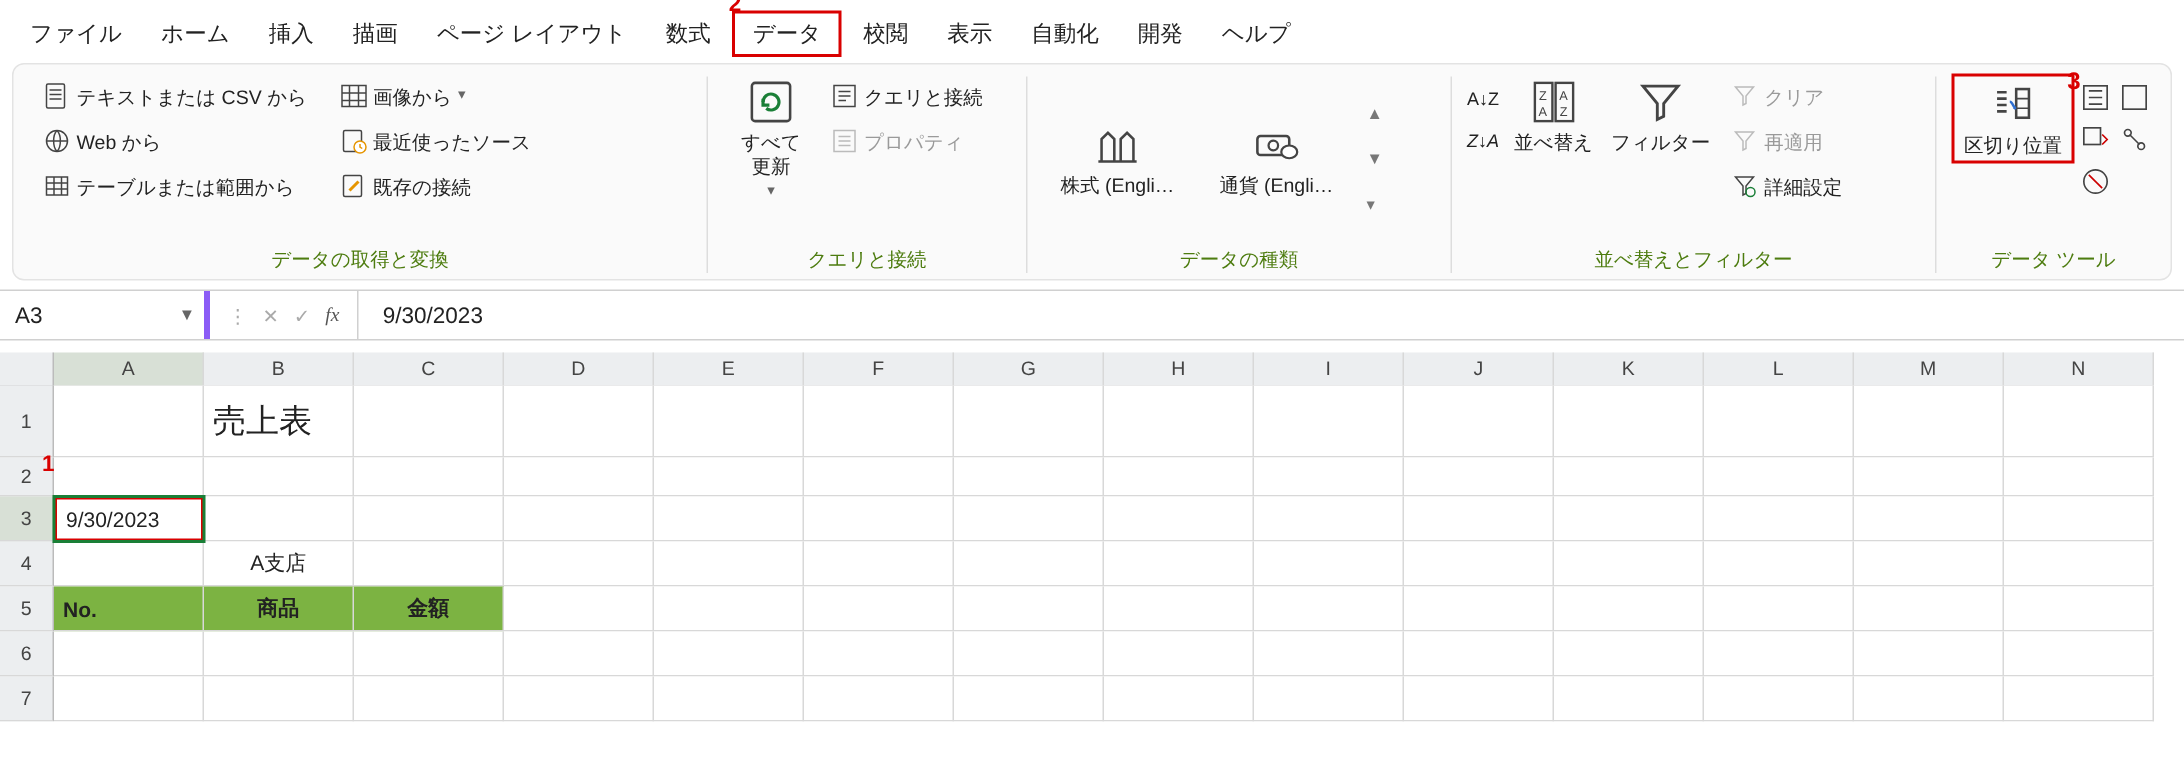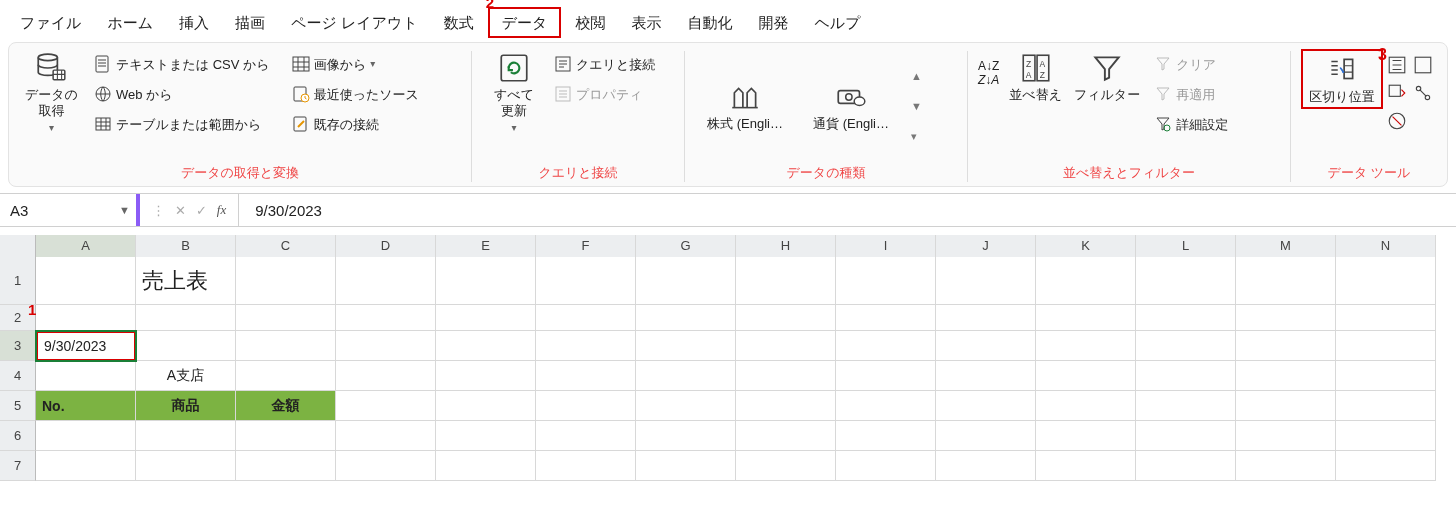--- a/index.html
+++ b/index.html
@@ -58,21 +58,21 @@
   }
   .ribbon-group {
     display: flex;
     flex-direction: column;
     padding: 2px 4px;
   }
   .ribbon-group-body { flex: 1; display: flex; align-items: flex-start; }
   .ribbon-group-label {
     text-align: center;
     font-size: 13px;
-    color: #ef4444;
+    color: #4d7c0f;
     padding-bottom: 2px;
   }
   .ribbon-sep {
     width: 1px;
     background: #ddd;
     margin: 4px 6px;
   }
   .big-btn {
     display: flex;
     flex-direction: column;
@@ -198,32 +198,20 @@
   <div class="menu-tab">表示</div>
   <div class="menu-tab">自動化</div>
   <div class="menu-tab">開発</div>
   <div class="menu-tab">ヘルプ</div>
 </div>
 
 <div class="ribbon-wrap">
 
   <div class="ribbon-group" style="width:450px">
     <div class="ribbon-group-body">
-      <div class="big-btn chev">
-        <svg viewBox="0 0 32 32">
-            <g fill="none" stroke="#444" stroke-width="1.6">
-              <ellipse cx="13" cy="6" rx="9" ry="3"></ellipse>
-              <path d="M4 6v14c0 1.6 4 3 9 3s9-1.4 9-3V6"></path>
-              <path d="M4 13c0 1.6 4 3 9 3s9-1.4 9-3"></path>
-            </g>
-            <rect x="18" y="18" width="11" height="9" rx="1" fill="#fff" stroke="#444" stroke-width="1.4"></rect>
-            <path d="M18 22h11M22 18v9M26 18v9" stroke="#444" stroke-width="1"></path>
-          </svg>
-        <div><span>データの</span><br><span>取得</span></div>
-      </div>
       <div class="stack" style="margin-left:6px">
         <div class="btn-row">
           <svg class="ic" viewBox="0 0 18 18">
               <rect x="2" y="1" width="12" height="16" rx="1" fill="none" stroke="#444"></rect>
               <path d="M4 5h8M4 8h8M4 11h8" stroke="#444"></path>
             </svg>
           <span>テキストまたは CSV から</span>
         </div>
         <div class="btn-row">
           <svg class="ic" viewBox="0 0 18 18">
@@ -325,21 +313,21 @@
         <span style="font-size:11px;color:#777;cursor:pointer">▾</span>
       </div>
     </div>
     <div class="ribbon-group-label">データの種類</div>
   </div>
 
   <div class="ribbon-sep"></div>
 
   <div class="ribbon-group" style="width:310px">
     <div class="ribbon-group-body">
-      <div class="stack" style="margin-right:4px;margin-top:10px">
+      <div class="stack" style="gap:14px;margin-right:4px;margin-top:10px">
         <span style="cursor:pointer;font-size:12px;">A↓Z</span>
         <span style="cursor:pointer;font-size:12px;font-style:italic;">Z↓A</span>
       </div>
       <div class="big-btn">
         <svg viewBox="0 0 32 32">
             <rect x="4" y="4" width="11" height="24" fill="none" stroke="#444" stroke-width="1.5"></rect>
             <rect x="17" y="4" width="11" height="24" fill="none" stroke="#444" stroke-width="1.5"></rect>
             <text x="9" y="15" font-size="8" text-anchor="middle" fill="#444">Z</text>
             <text x="9" y="25" font-size="8" text-anchor="middle" fill="#444">A</text>
             <text x="22" y="15" font-size="8" text-anchor="middle" fill="#444">A</text>

